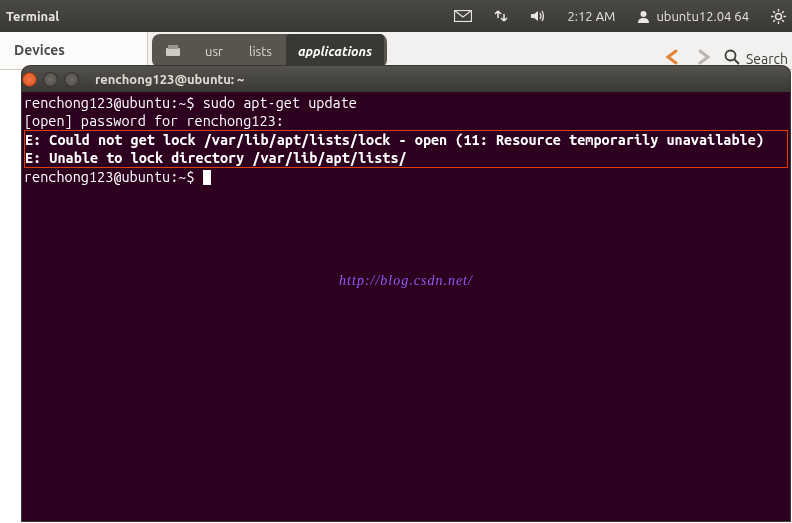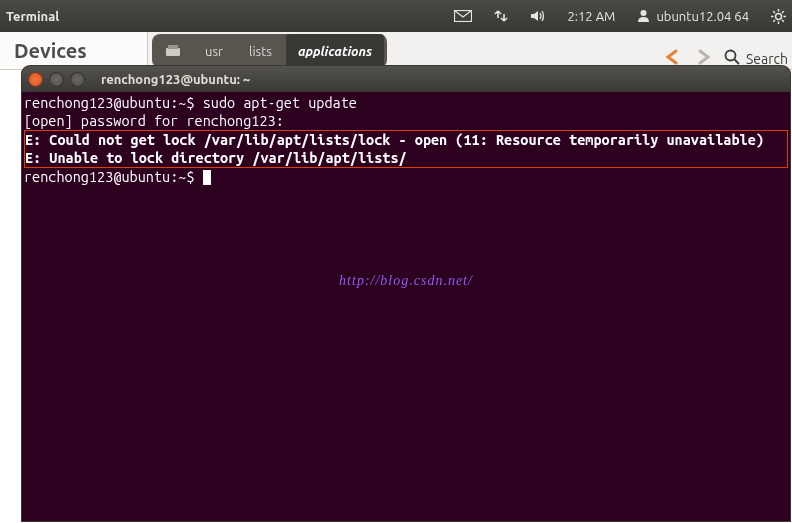--- a/index.html
+++ b/index.html
@@ -12,21 +12,21 @@
     color: #e8e6e0;
     display: flex;
     align-items: center;
     font-size: 13px;
     padding: 16px 6px;
   }
   .panel .left { flex: 0 0 auto; font-weight: 600; }
   .panel .spacer { flex: 1; }
   .panel .right { display: flex; align-items: center; gap: 22px; }
   .panel .right .icon { display: inline-flex; align-items: center; }
-  .panel .user { display: inline-flex; gap: 6px; }
+  .panel .user { display: inline-flex; align-items: center; gap: 6px; }
   .panel svg { display: block; }
 
   
   .devices-strip {
     height: 38px;
     background: #f2f1f0;
     border-bottom: 1px solid #cfcbc4;
     display: flex;
     align-items: center;
     position: relative;
@@ -35,21 +35,21 @@
     width: 148px;
     height: 38px;
     background: #fcfbf9;
     border-right: 1px solid #cfcbc4;
     border-bottom: 1px solid #cfcbc4;
     display: flex;
     align-items: center;
     padding-left: 14px;
     font-weight: 700;
     color: #4c4c4c;
-    font-size: 20px;
+    font-size: 14px;
   }
   .breadcrumb {
     display: flex;
     align-items: center;
     height: 38px;
     margin-left: 4px;
   }
   .crumb {
     height: 34px;
     display: flex;
@@ -99,21 +99,21 @@
     border-top-left-radius: 8px;
     border-top-right-radius: 8px;
     overflow: hidden;
     box-shadow: 0 0 0 1px #3a3834;
   }
   .titlebar {
     height: 26px;
     background: linear-gradient(#54524d, #3a3834);
     display: flex;
     align-items: center;
-    padding: 0 6px;
+    padding: 0 0;
     gap: 6px;
     color: #e0ddd5;
     font-size: 13px;
     font-weight: 600;
   }
   .win-btn {
     width: 15px; height: 15px; border-radius: 50%;
     display: inline-block;
     border: 1px solid rgba(0,0,0,0.4);
   }

